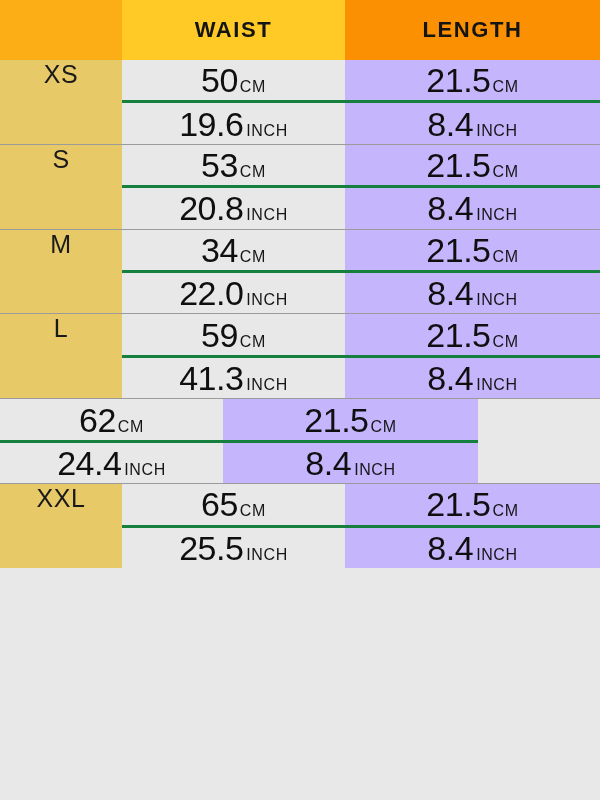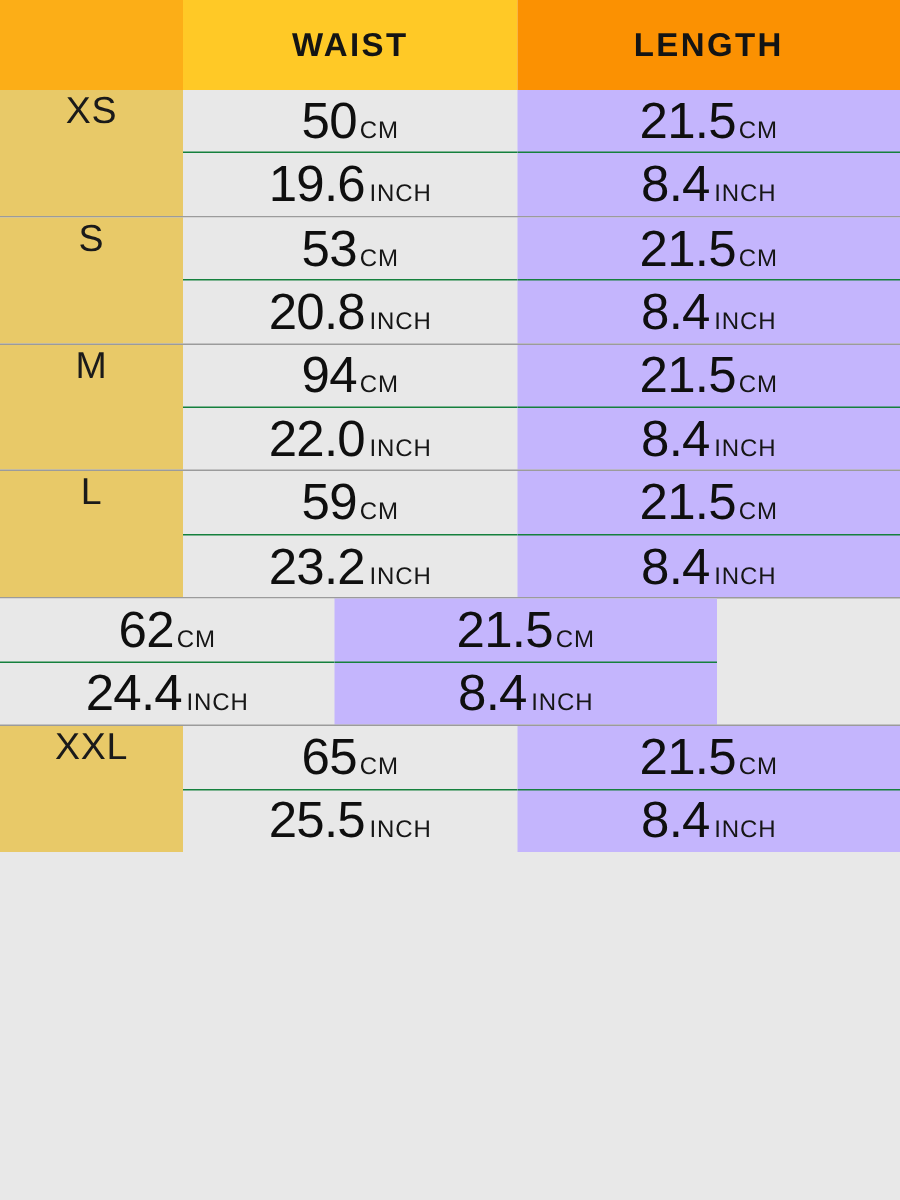--- a/index.html
+++ b/index.html
@@ -86,21 +86,21 @@
   .cell-length { width: 255px; flex: 0 0 255px; background: #c4b5fd; }
 
   .meas {
     flex: 1 1 0;
     display: flex;
     align-items: center;
     justify-content: center;
     box-sizing: border-box;
   }
   .meas.inch-line {
-    border-top: 1px solid #15803d;
+    border-top: 3px solid #15803d;
   }
 
   .val-wrap {
     display: flex;
     align-items: baseline;
     white-space: nowrap;
   }
   .val-num {
     font-size: 34px;
     font-weight: 500;
@@ -205,21 +205,21 @@
       </div>
     </div>
 
     <div class="size-row">
       <div class="cell-size">
         <span class="size-label">M</span>
       </div>
       <div class="cell-meas cell-waist">
         <div class="meas">
           <span class="val-wrap">
-            <span class="val-num">94</span>
+            <span class="val-num">34</span>
             <span class="val-unit">CM</span>
           </span>
         </div>
         <div class="meas inch-line">
           <span class="val-wrap">
             <span class="val-num">22.0</span>
             <span class="val-unit unit-inch">INCH</span>
           </span>
         </div>
       </div>
@@ -245,21 +245,21 @@
       </div>
       <div class="cell-meas cell-waist">
         <div class="meas">
           <span class="val-wrap">
             <span class="val-num">59</span>
             <span class="val-unit">CM</span>
           </span>
         </div>
         <div class="meas inch-line">
           <span class="val-wrap">
-            <span class="val-num">23.2</span>
+            <span class="val-num">41.3</span>
             <span class="val-unit unit-inch">INCH</span>
           </span>
         </div>
       </div>
       <div class="cell-meas cell-length">
         <div class="meas">
           <span class="val-wrap">
             <span class="val-num">21.5</span>
             <span class="val-unit">CM</span>
           </span>

